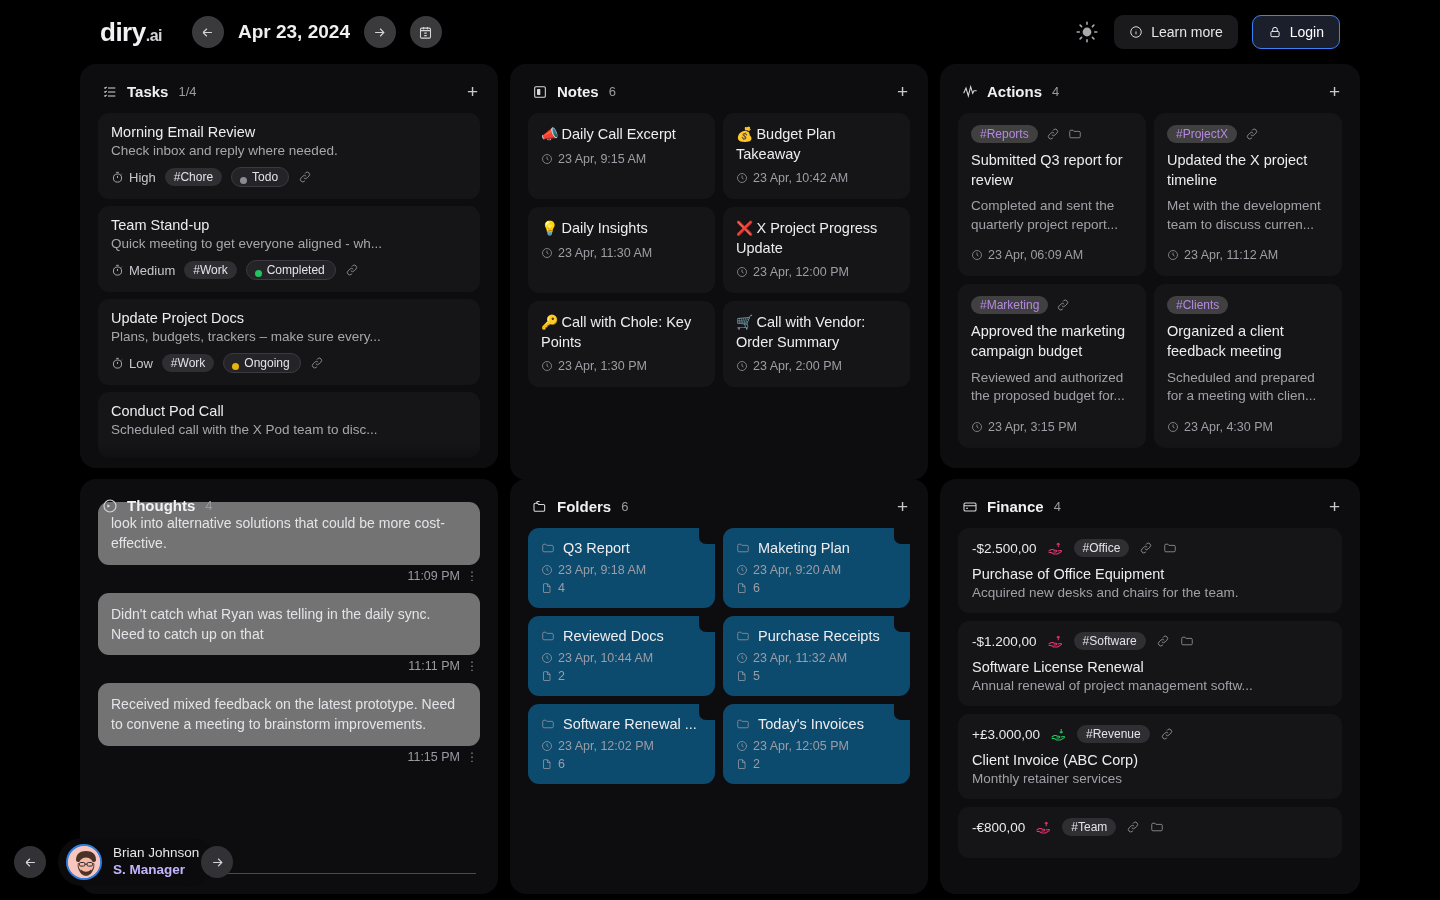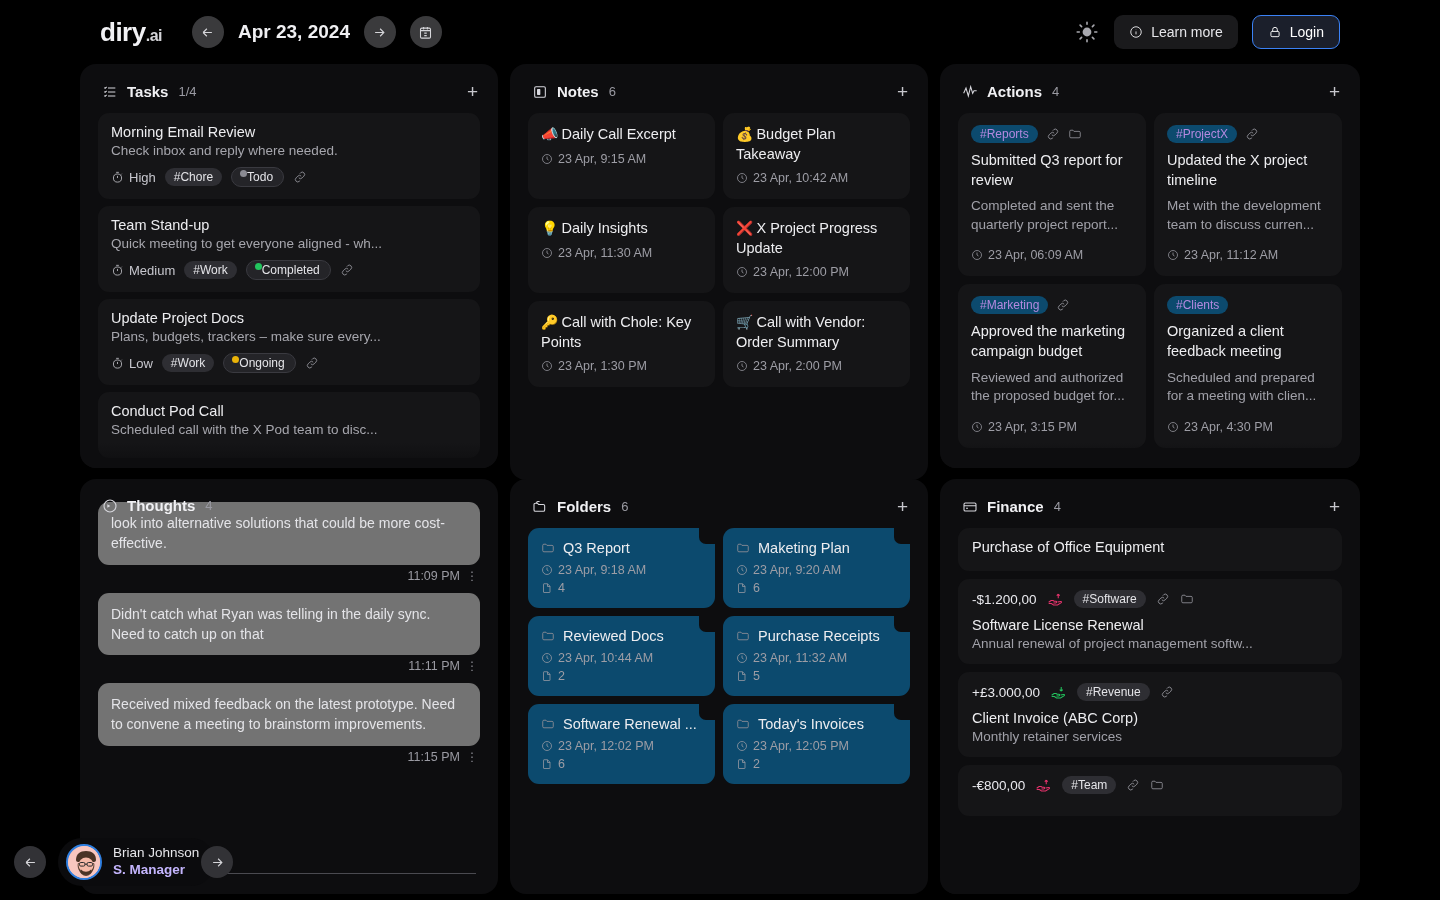--- a/index.html
+++ b/index.html
@@ -62,38 +62,38 @@
   
   .task-card { background: #151517; border-radius: 11px; padding: 11px 13px 12px; margin-bottom: 7px; cursor: pointer; }
   .task-title { font-size: 14.5px; color: #ededf0; margin-bottom: 3px; }
   .task-desc { font-size: 13.5px; color: #a6a6ad; margin-bottom: 9px; }
   .task-meta { display: flex; align-items: center; gap: 9px; }
   .prio { display: flex; align-items: center; gap: 5px; font-size: 13px; color: #c7c7ce; }
   .prio svg { width: 13px; height: 13px; stroke: #c7c7ce; fill: none; stroke-width: 1.5; }
   .chip { background: #2e2e33; border-radius: 11px; padding: 2px 9px; font-size: 12px; color: #e4e4e8; }
   .chip-status {
     background: #242428; border: 1px solid #3a3a40; border-radius: 11px; padding: 2px 10px 2px 8px;
-    font-size: 12px; color: #e4e4e8; display: flex; align-items: flex-start; 
+    font-size: 12px; color: #e4e4e8; display: flex; align-items: flex-end; gap: 5px;
   }
   .dot { width: 7px; height: 7px; border-radius: 50%; display: inline-block; }
   .linkicon { width: 14px; height: 14px; stroke: #8e8e96; fill: none; stroke-width: 1.6; cursor: pointer;}
   .folderic { width: 14px; height: 14px; stroke: #8e8e96; fill: none; stroke-width: 1.5; }
 
   
   .grid2 { display: grid; grid-template-columns: 1fr 1fr; gap: 8px; }
   .note-card { background: #151517; border-radius: 11px; padding: 12px 13px 14px; cursor: pointer; min-height: 78px;}
   .note-title { font-size: 14.5px; color: #ededf0; line-height: 1.35; margin-bottom: 7px; }
   .note-emoji { font-size: 14px; margin-right: 3px; }
   .stamp { display: flex; align-items: center; gap: 5px; font-size: 12.5px; color: #9d9da5; }
   .stamp svg { width: 12px; height: 12px; stroke: #9d9da5; fill: none; stroke-width: 1.5; }
 
   
   .act-card { background: #151517; border-radius: 11px; padding: 12px 13px 14px; cursor: pointer; }
   .act-top { display: flex; align-items: center; gap: 8px; margin-bottom: 8px; }
-  .tag-purple { background: #0c4a6e; color: #b489e0; border-radius: 10px; padding: 2px 9px; font-size: 12px; }
+  .tag-purple { background: #404040; color: #b489e0; border-radius: 10px; padding: 2px 9px; font-size: 12px; }
   .act-title { font-size: 14.5px; color: #ededf0; line-height: 1.35; margin-bottom: 7px; }
   .act-desc { font-size: 13.5px; color: #a0a0a8; line-height: 1.38; margin-bottom: 14px; }
 
   
   .th-list { padding: 0 18px; }
   .bubble { background: #737373; border-radius: 11px; padding: 11px 13px; font-size: 14px; color: #e4e4e8; line-height: 1.45; }
   .bubble-row { margin-bottom: 2px; }
   .bubble-time { display: flex; justify-content: flex-end; align-items: center; gap: 6px; font-size: 12.5px; color: #9a9aa2; padding: 4px 2px 8px 0; }
   .kebab { color: #8b8b93; font-size: 12px; letter-spacing: 0; line-height: 1; cursor: pointer;}
   .th-input { font-size: 14px; color: #8e8e96; padding: 6px 4px; }
@@ -630,21 +630,38 @@
           <path d="M3 10h18"></path>
           <path d="M6 14h3"></path>
         </svg>
       <span class="panel-title">Finance</span>
       <span class="panel-count">4</span>
       <button class="panel-add">+</button>
     </div>
     <div class="panel-body">
 
       <div class="fin-card">
+        <div class="fin-top">
+          <span class="fin-amt">-$2.500,00</span>
+          <svg class="handic" viewBox="0 0 24 22" stroke="#e8336d">
+              <path d="M2 17h4l3 2h6l5.5-3.5c.8-.6.2-1.9-.8-1.7l-4.7.9"></path>
+              <path d="M9 16h3.5a1.2 1.2 0 000-2.4H10l-1.5-1H5.5L2 15"></path>
+              <path d="M16 9V3m0 0l-2.2 2.2M16 3l2.2 2.2"></path>
+            </svg>
+          <span class="chip">#Office</span>
+          <svg class="linkicon" viewBox="0 0 24 24">
+              <path d="M10 13.5a4 4 0 005.7 0l3-3a4 4 0 00-5.7-5.7l-1.2 1.2"></path>
+              <path d="M14 10.5a4 4 0 00-5.7 0l-3 3a4 4 0 005.7 5.7l1.2-1.2"></path>
+            </svg>
+          <svg class="folderic" viewBox="0 0 24 24">
+              <path d="M3 7.5a2 2 0 012-2h3.6l1.6 2H19a2 2 0 012 2v7a2 2 0 01-2 2H5a2 2 0 01-2-2z"></path>
+            </svg>
+        </div>
         <div class="fin-title">Purchase of Office Equipment</div>
+        <div class="fin-desc">Acquired new desks and chairs for the team.</div>
       </div>
 
       <div class="fin-card">
         <div class="fin-top">
           <span class="fin-amt">-$1.200,00</span>
           <svg class="handic" viewBox="0 0 24 22" stroke="#e8336d">
               <path d="M2 17h4l3 2h6l5.5-3.5c.8-.6.2-1.9-.8-1.7l-4.7.9"></path>
               <path d="M9 16h3.5a1.2 1.2 0 000-2.4H10l-1.5-1H5.5L2 15"></path>
               <path d="M16 9V3m0 0l-2.2 2.2M16 3l2.2 2.2"></path>
             </svg>

